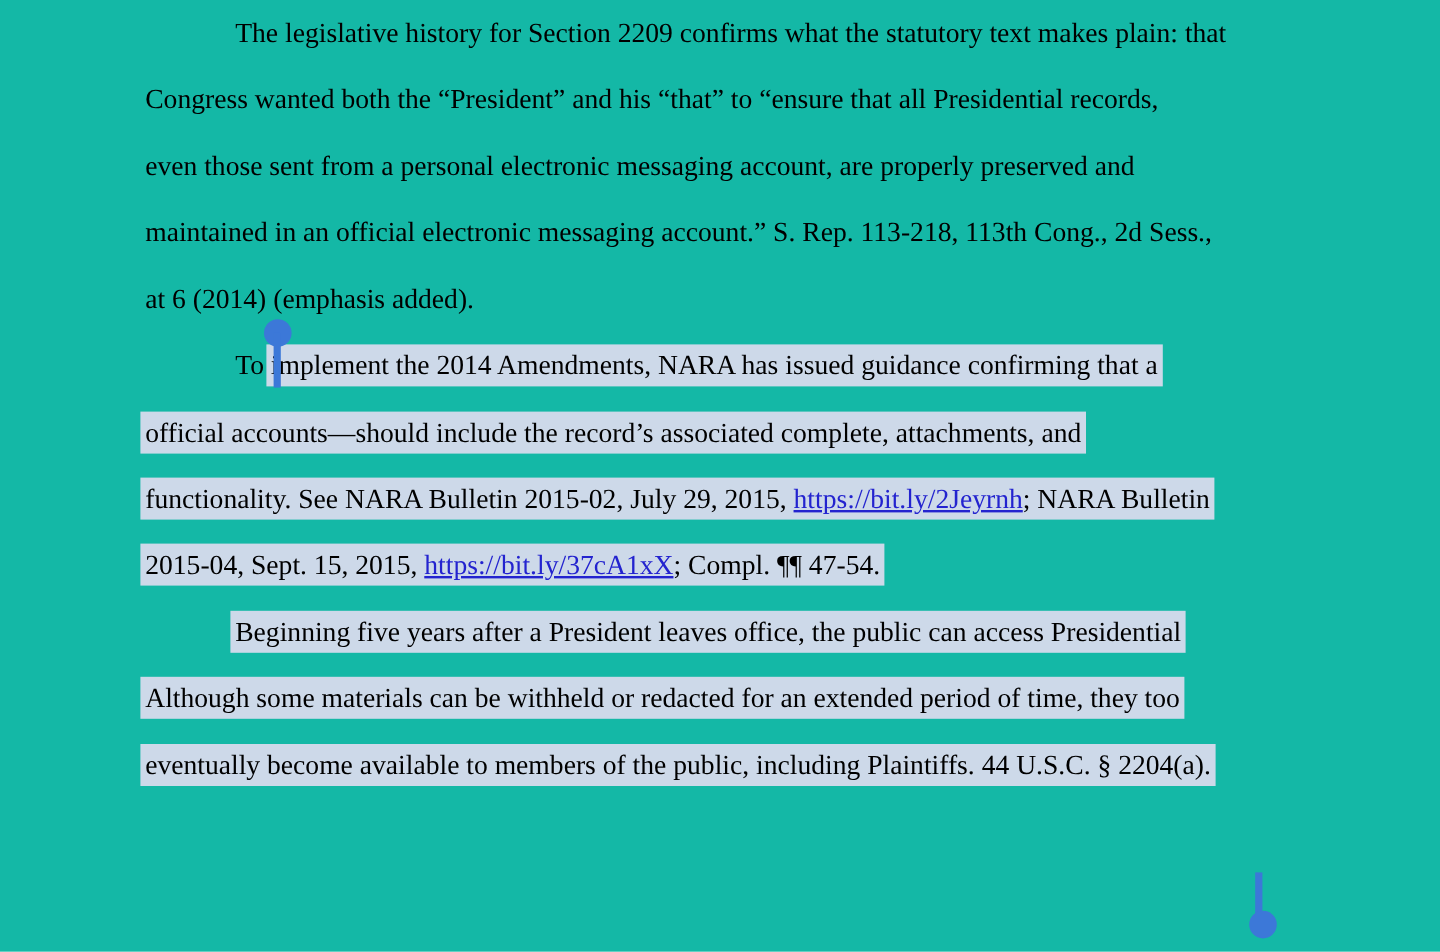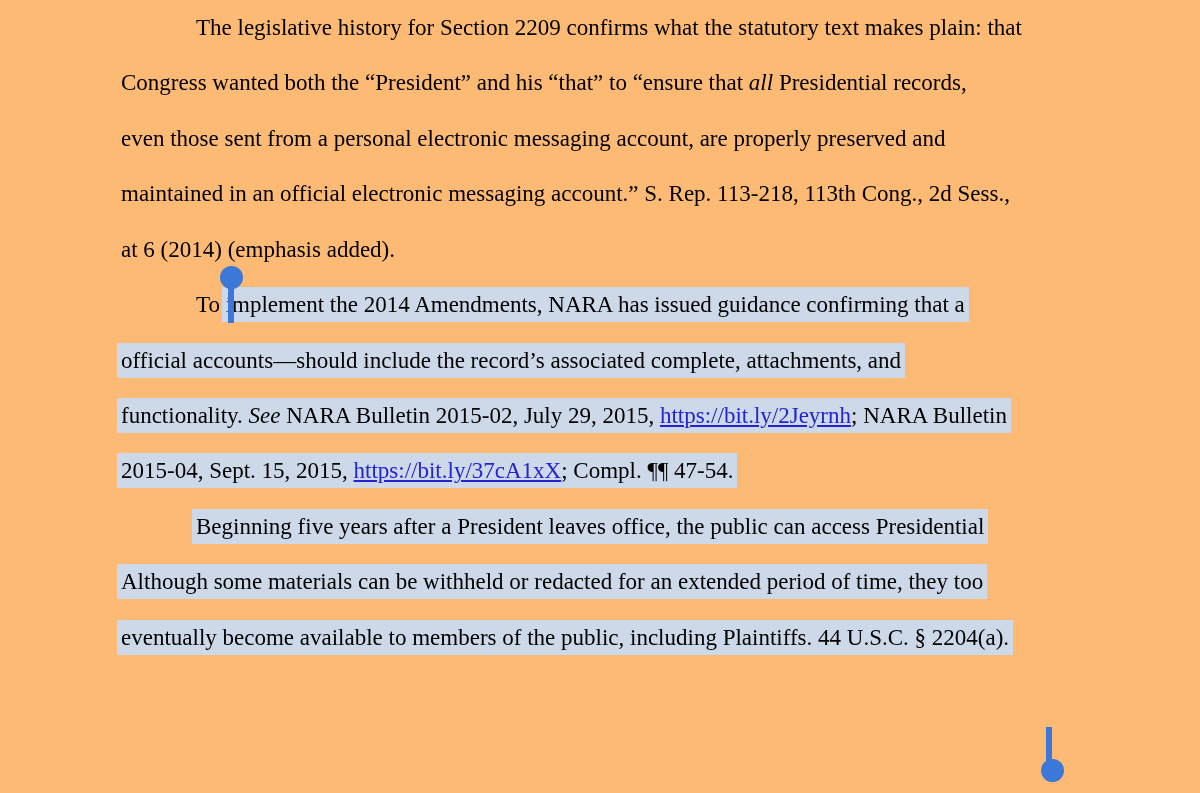--- a/index.html
+++ b/index.html
@@ -9,21 +9,21 @@
   }
   body {
     width: 1200px;
     height: 793px;
     overflow: hidden;
   }
   .page {
     position: relative;
     width: 1200px;
     height: 793px;
-    background: #fdba74;
+    background: #14b8a6;
     font-family: "Liberation Serif", "DejaVu Serif", serif;
     font-size: 23px;
     color: var(--text-color, #000000);
   }
   #doc {
     position: absolute;
     left: 121px;
     top: 0;
     width: 1079px;
   }
@@ -34,21 +34,20 @@
   }
   .line.indent {
     padding-left: 75px;
   }
   .hl {
     background: var(--hl-color, #cdd9e9);
     padding: 5px 4px;
     margin-left: -4px;
   }
   .it {
-    font-style: italic;
   }
   .link {
     color: var(--link-color, #2323cf);
     text-decoration: underline;
   }
   .sel-circle {
     position: absolute;
     width: 23px;
     height: 23px;
     border-radius: 50%;

